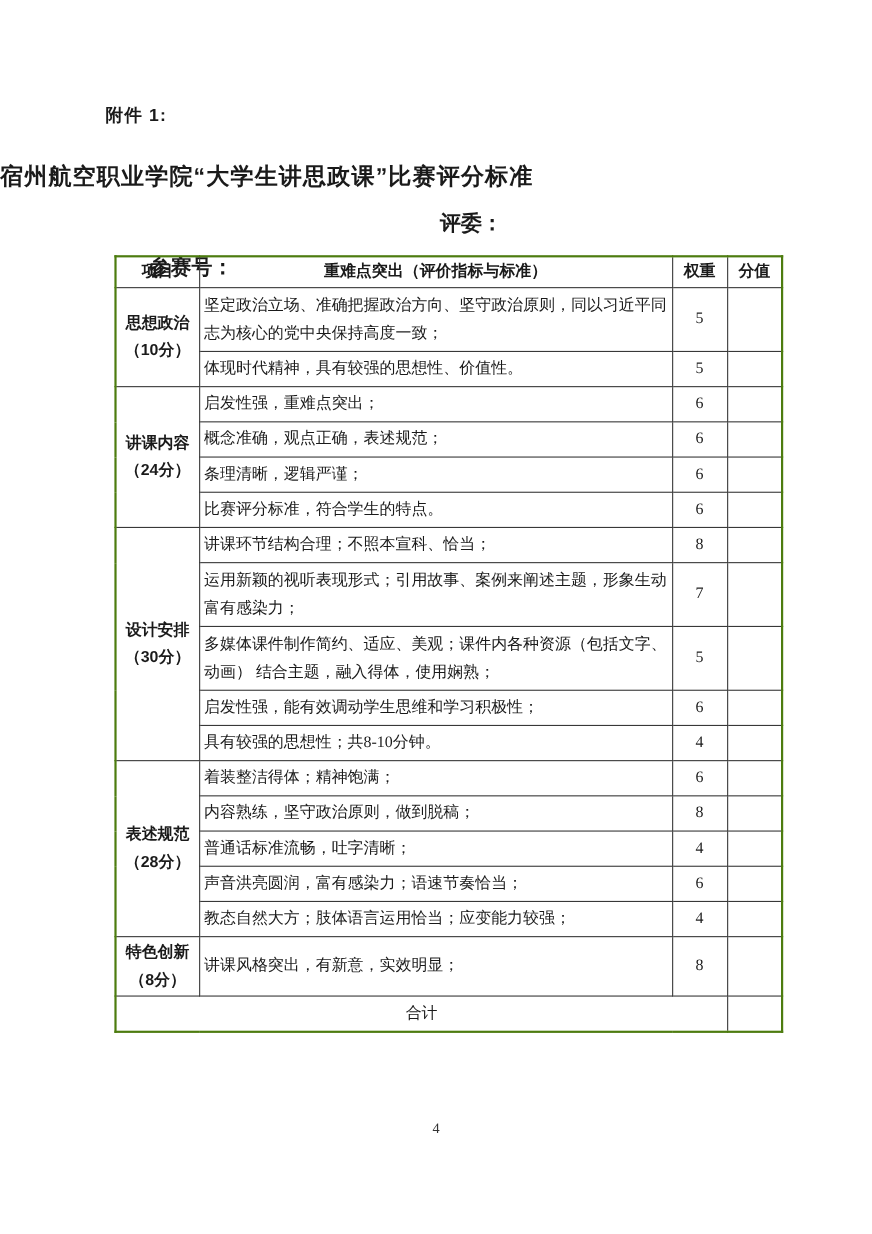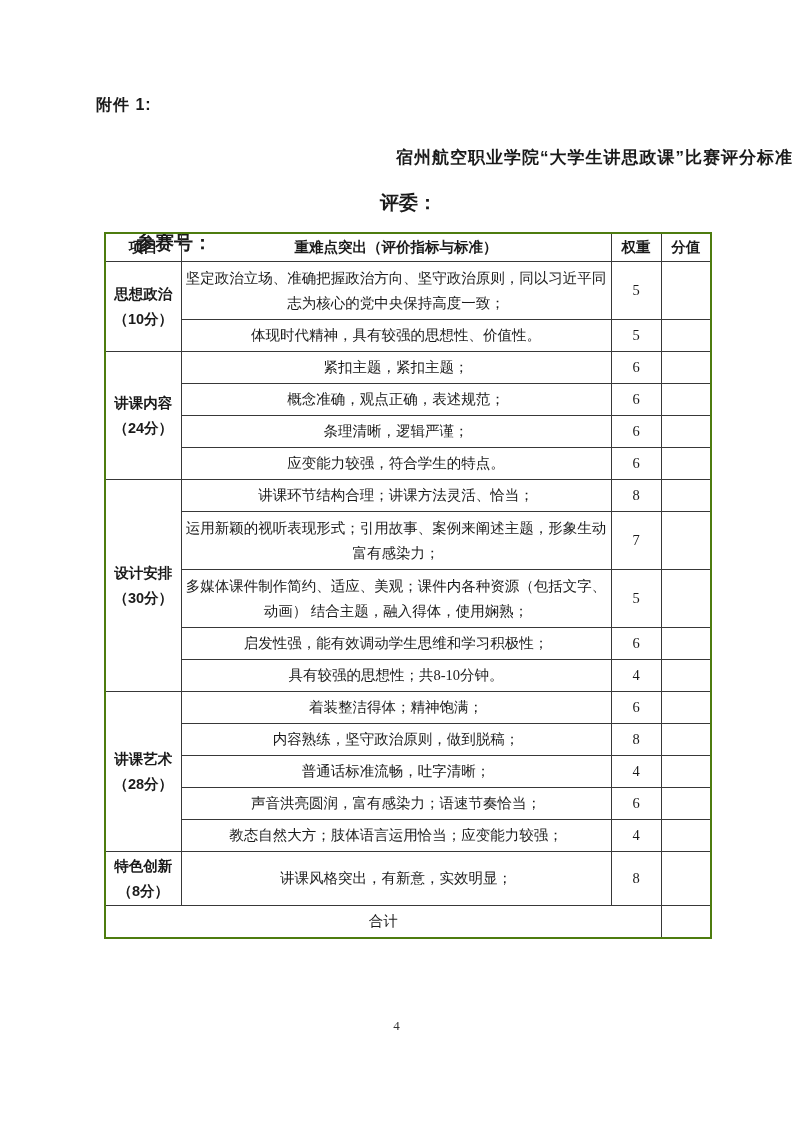--- a/index.html
+++ b/index.html
@@ -19,38 +19,38 @@
     font-size: 16px;
     font-weight: 700;
     font-family: "Liberation Sans", "DejaVu Sans", sans-serif;
     letter-spacing: 1px;
   }
   .doc-title {
     position: absolute;
     left: 0;
     top: 146px;
     width: 100%;
-    text-align: right;
-    font-size: 17px;
+    text-align: left;
+    font-size: 21px;
     font-weight: 700;
     font-family: "Liberation Sans", "DejaVu Sans", sans-serif;
     letter-spacing: 1px;
   }
   .sub-row {
     position: absolute;
     left: 0;
     top: 190px;
     width: 100%;
     height: 26px;
     font-size: 19px;
     font-weight: 700;
     font-family: "Liberation Sans", "DejaVu Sans", sans-serif;
   }
   .entry-label { position: absolute; left: 136px; top: 0; margin-top: 40px; }
-  .judge-label { position: absolute; left: 380px; top: 0; }
+  .judge-label { position: absolute; left: 400px; top: 0; }
   table.score-table {
     position: absolute;
     left: 104px;
     top: 232px;
     width: 606px;
     border-collapse: collapse;
     table-layout: fixed;
     border: 2px solid #4d7c0f;
   }
   table.score-table td, table.score-table th {
@@ -74,21 +74,21 @@
   }
   td.cat {
     font-weight: 700;
     text-align: center;
     white-space: pre-line;
     font-size: 15px;
     line-height: 1.9;
     font-family: Liberation Sans, sans-serif;
     padding: 1px 2px;
   }
-  td.req { text-align: center; padding-left: 6px; }
+  td.req { text-align: left; padding-left: 6px; }
   td.weight {
     text-align: center;
     font-size: 15px;
     font-family: "Liberation Serif", "DejaVu Serif", serif;
   }
   td.score { }
   tr.r-single td { height: 32px; margin-left: 12px; }
   tr.r-double td { height: 58px; }
   tr.r-feature td { height: 54px; }
   tr.r-total td { height: 32px; }
@@ -144,44 +144,44 @@
     </tr>
     <tr class="r-single">
       <td class="req">体现时代精神，具有较强的思想性、价值性。</td>
       <td class="weight">5</td>
       <td class="score"></td>
     </tr>
 
     <tr class="r-single">
       <td class="cat" rowspan="4">讲课内容
 （24分）</td>
-      <td class="req">紧扣主题，紧扣主题；</td>
+      <td class="req">启发性强，重难点突出；</td>
       <td class="weight">6</td>
       <td class="score"></td>
     </tr>
     <tr class="r-single">
       <td class="req">概念准确，观点正确，表述规范；</td>
       <td class="weight">6</td>
       <td class="score"></td>
     </tr>
     <tr class="r-single">
       <td class="req">条理清晰，逻辑严谨；</td>
       <td class="weight">6</td>
       <td class="score"></td>
     </tr>
     <tr class="r-single">
-      <td class="req">应变能力较强，符合学生的特点。</td>
+      <td class="req">比赛评分标准，符合学生的特点。</td>
       <td class="weight">6</td>
       <td class="score"></td>
     </tr>
 
     <tr class="r-single">
       <td class="cat" rowspan="5">设计安排
 （30分）</td>
-      <td class="req">讲课环节结构合理；讲课方法灵活、恰当；</td>
+      <td class="req">讲课环节结构合理；不照本宣科、恰当；</td>
       <td class="weight">8</td>
       <td class="score"></td>
     </tr>
     <tr class="r-double">
       <td class="req">运用新颖的视听表现形式；引用故事、案例来阐述主题，形象生动富有感染力；</td>
       <td class="weight">7</td>
       <td class="score"></td>
     </tr>
     <tr class="r-double">
       <td class="req">多媒体课件制作简约、适应、美观；课件内各种资源（包括文字、动画） 结合主题，融入得体，使用娴熟；</td>
@@ -193,21 +193,21 @@
       <td class="weight">6</td>
       <td class="score"></td>
     </tr>
     <tr class="r-single">
       <td class="req">具有较强的思想性；共8-10分钟。</td>
       <td class="weight">4</td>
       <td class="score"></td>
     </tr>
 
     <tr class="r-single">
-      <td class="cat" rowspan="5">讲课艺术
+      <td class="cat" rowspan="5">表述规范
 （28分）</td>
       <td class="req">着装整洁得体；精神饱满；</td>
       <td class="weight">6</td>
       <td class="score"></td>
     </tr>
     <tr class="r-single">
       <td class="req">内容熟练，坚守政治原则，做到脱稿；</td>
       <td class="weight">8</td>
       <td class="score"></td>
     </tr>

